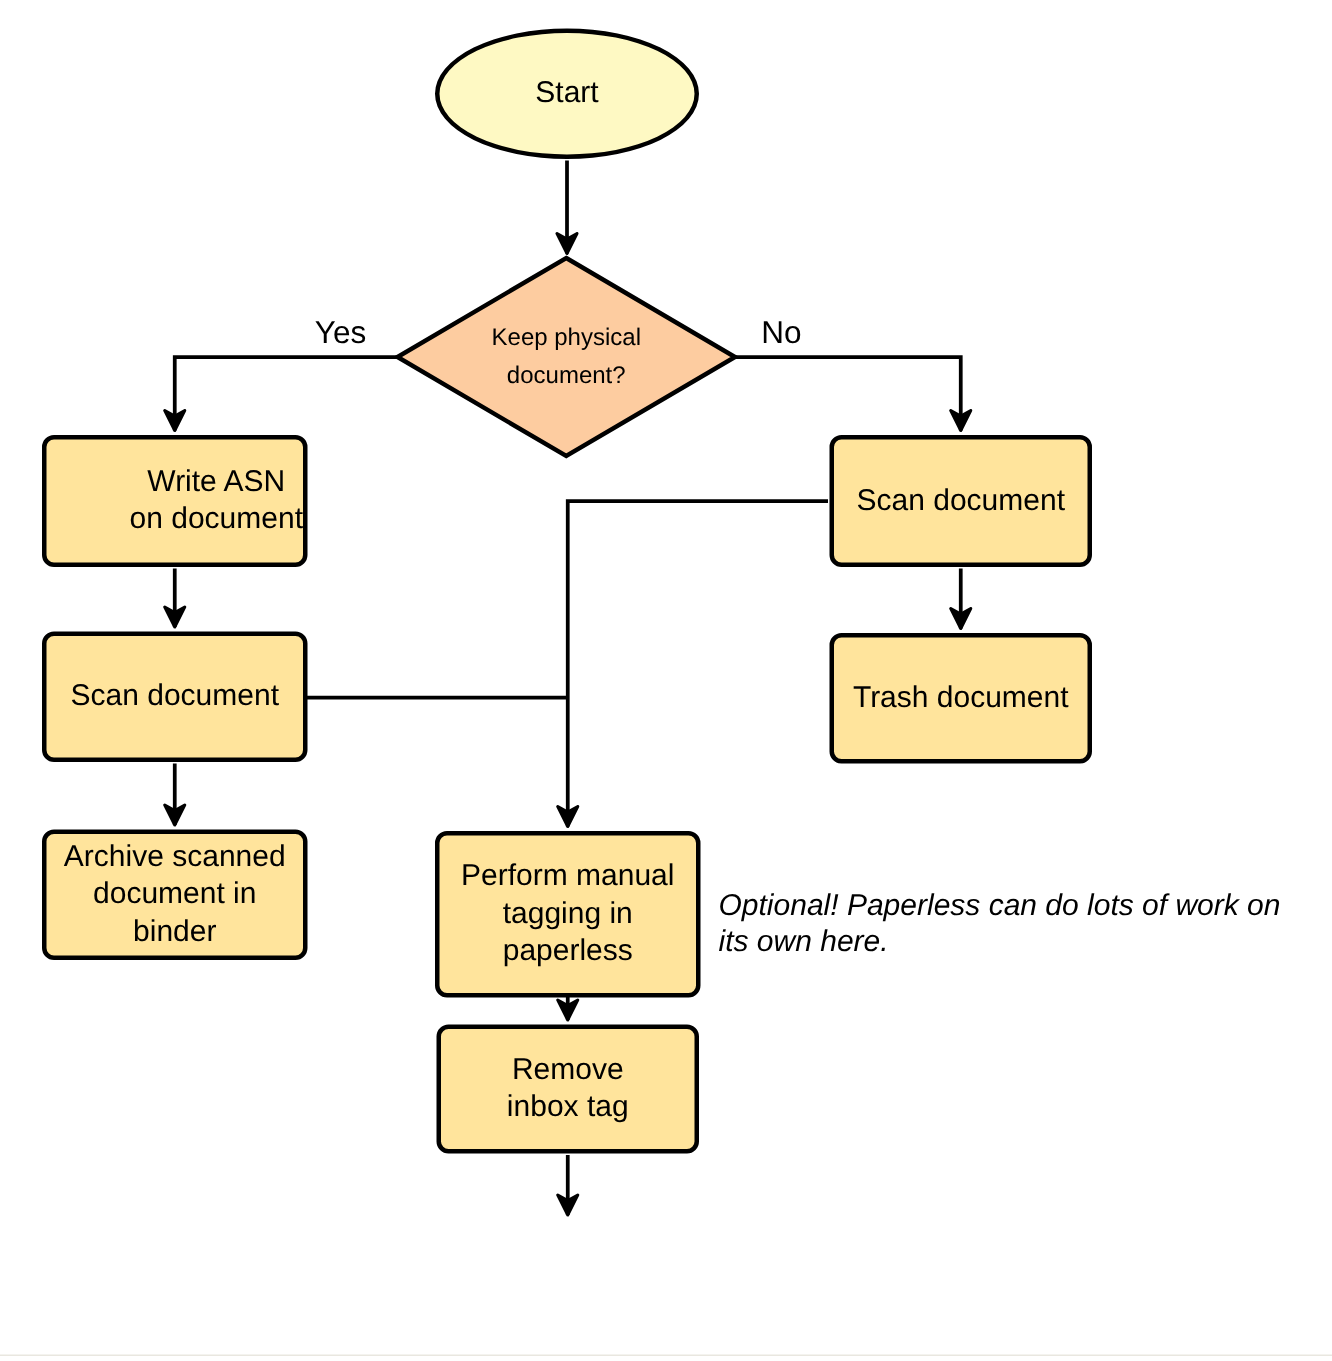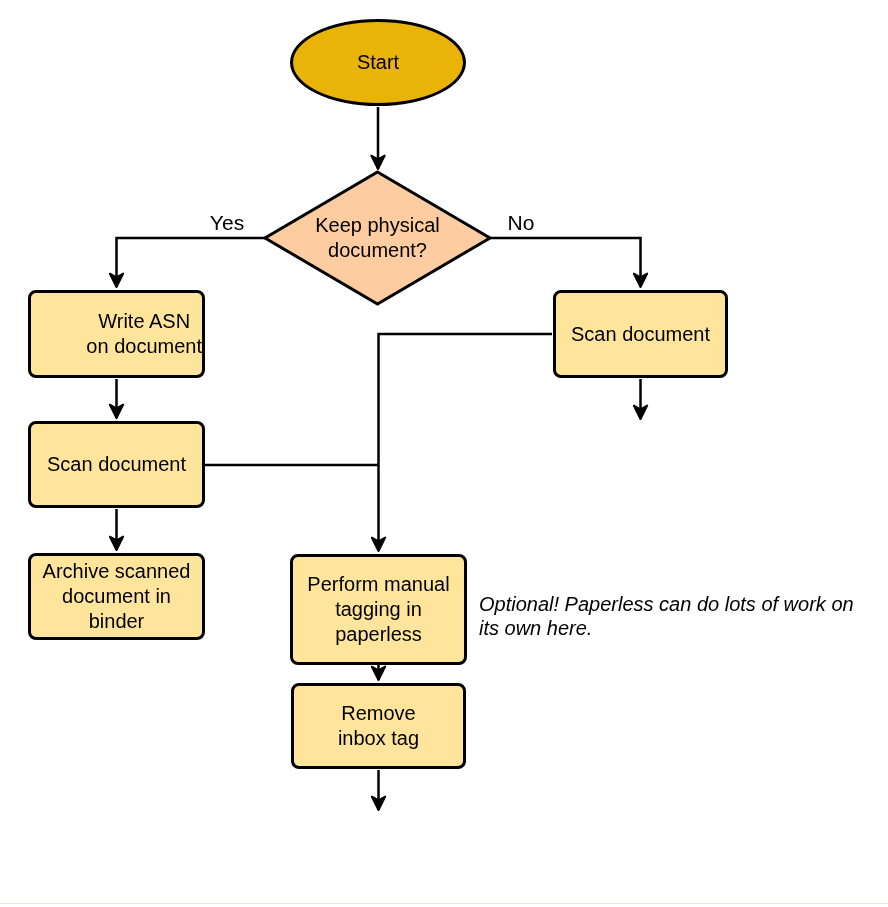--- a/index.html
+++ b/index.html
@@ -32,21 +32,21 @@
   .terminal {
     border: 3px solid #000;
     border-radius: 50%;
   }
   .decision-label {
     position: absolute;
     display: flex;
     align-items: center;
     justify-content: center;
     text-align: center;
-    font-size: 20px;
+    font-size: 16px;
     line-height: 25px;
   }
   .edge-label {
     position: absolute;
     transform: translate(-50%, -50%);
     font-size: 21px;
     line-height: 19px;
   }
   .annotation {
     position: absolute;
@@ -83,21 +83,21 @@
     <path class="edge" d="M489 238 L640.5 238 L640.5 287" marker-end="url(#arrow)"></path>
     <path class="edge" d="M116.5 379 L116.5 418" marker-end="url(#arrow)"></path>
     <path class="edge" d="M116.5 509 L116.5 550" marker-end="url(#arrow)"></path>
     <path class="edge" d="M640.5 379 L640.5 419" marker-end="url(#arrow)"></path>
     <path class="edge" d="M552 334 L378.5 334 L378.5 551" marker-end="url(#arrow)"></path>
     <path class="edge" d="M204 465 L379 465"></path>
     <path class="edge" d="M378.5 642 L378.5 680" marker-end="url(#arrow)"></path>
     <path class="edge" d="M378.5 770 L378.5 810" marker-end="url(#arrow)"></path>
   </svg>
 
-  <div class="node terminal" style="left: 290px; top: 19px; width: 176px; height: 87px; background-color: #eab308;">
+  <div class="node terminal" style="left: 290px; top: 19px; width: 176px; height: 87px; background-color: #fef9c3;">
     <span class="node-label">Start</span>
   </div>
 
   <div class="decision-label" style="left:265px; top:172px; width:225px; height:132px;">
     <span class="node-label">Keep physical
 document?</span>
   </div>
 
   <div class="edge-label" style="left:227px; top:222px;">Yes</div>
   <div class="edge-label" style="left:521px; top:222px;">No</div>
@@ -114,20 +114,23 @@
   <div class="node box" style="left: 28px; top: 553px; width: 177px; height: 87px; background-color: rgb(255, 228, 156);">
     <span class="node-label">Archive scanned
 document in
 binder</span>
   </div>
 
   <div class="node box" style="left: 553px; top: 290px; width: 175px; height: 88px; background-color: rgb(255, 228, 156);">
     <span class="node-label">Scan document</span>
   </div>
 
+  <div class="node box" style="left: 553px; top: 422px; width: 175px; height: 87px; background-color: rgb(255, 228, 156);">
+    <span class="node-label">Trash document</span>
+  </div>
 
   <div class="node box" style="left: 290px; top: 554px; width: 177px; height: 111px; background-color: rgb(255, 228, 156);">
     <span class="node-label">Perform manual
 tagging in
 paperless</span>
   </div>
 
   <div class="annotation" style="left:479px; top:592px; width:412px;">Optional! Paperless can do lots of work on
 its own here.</div>
 

